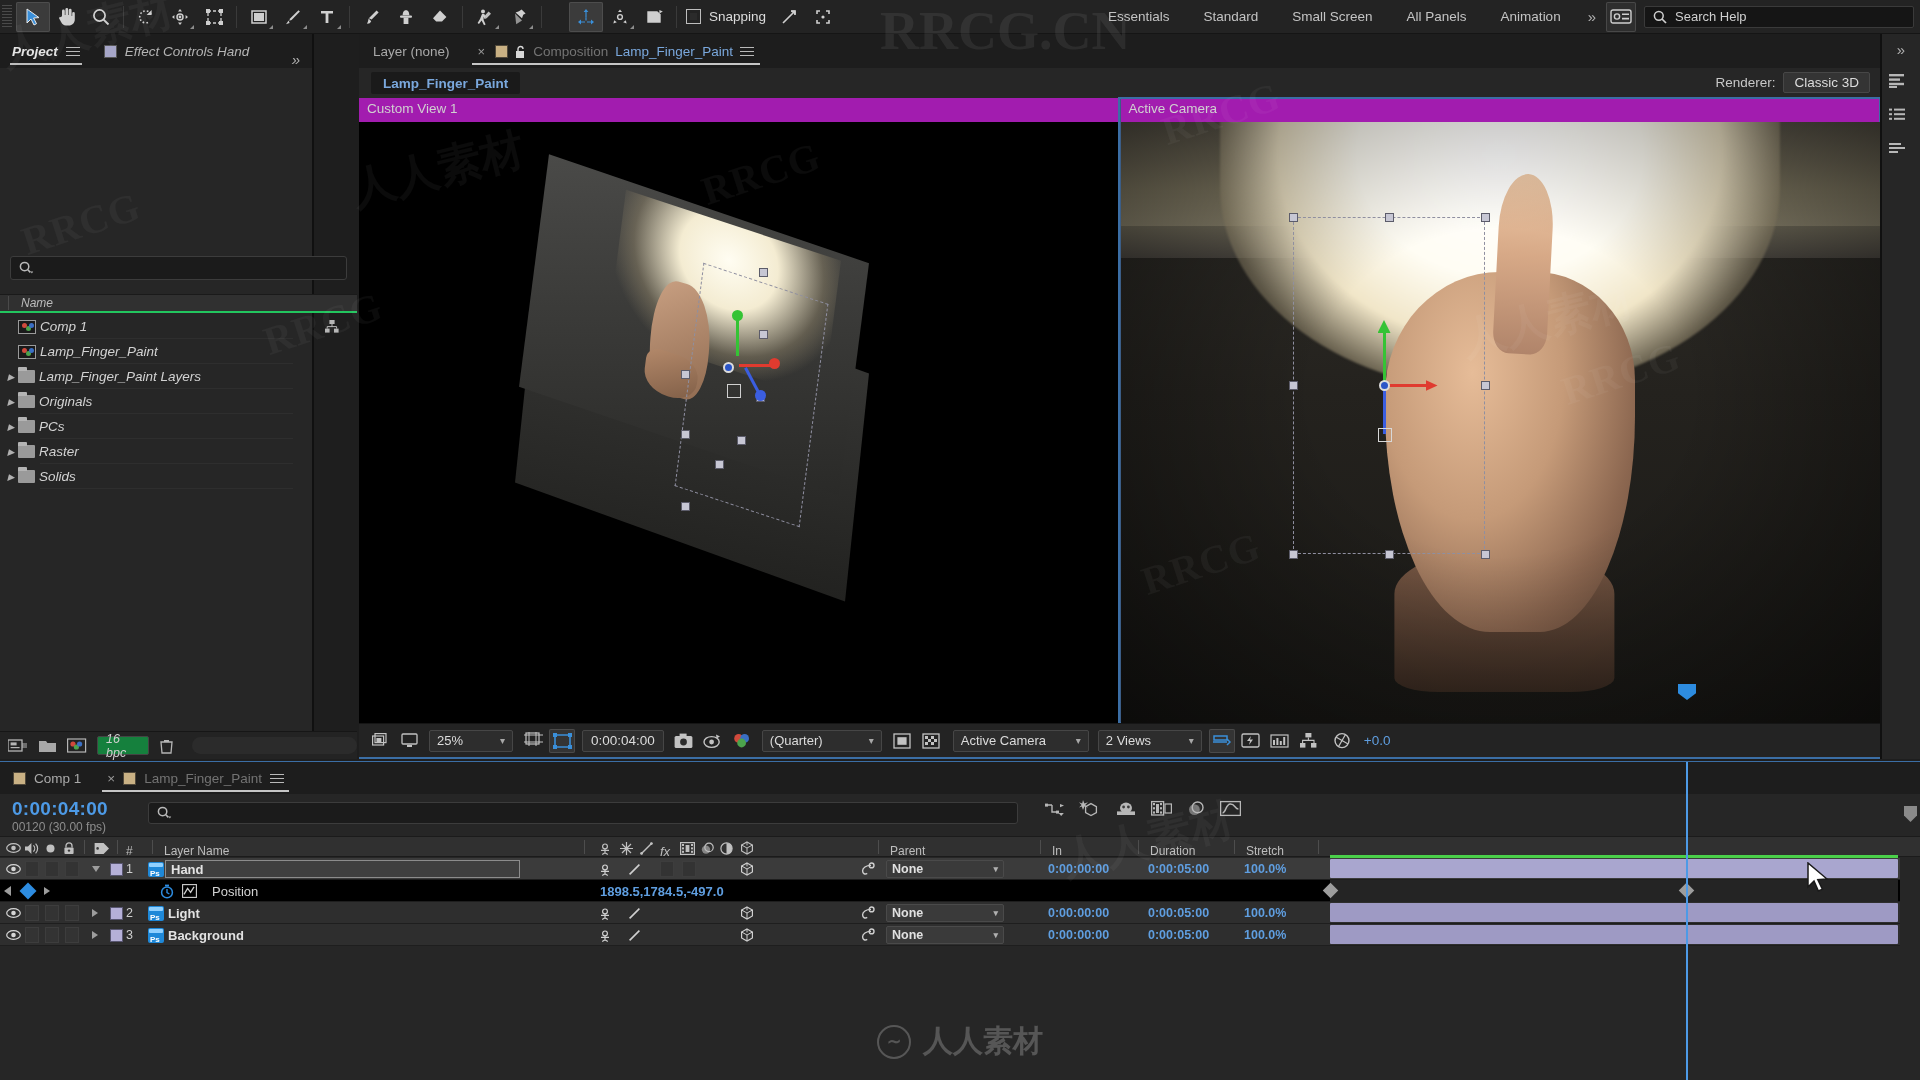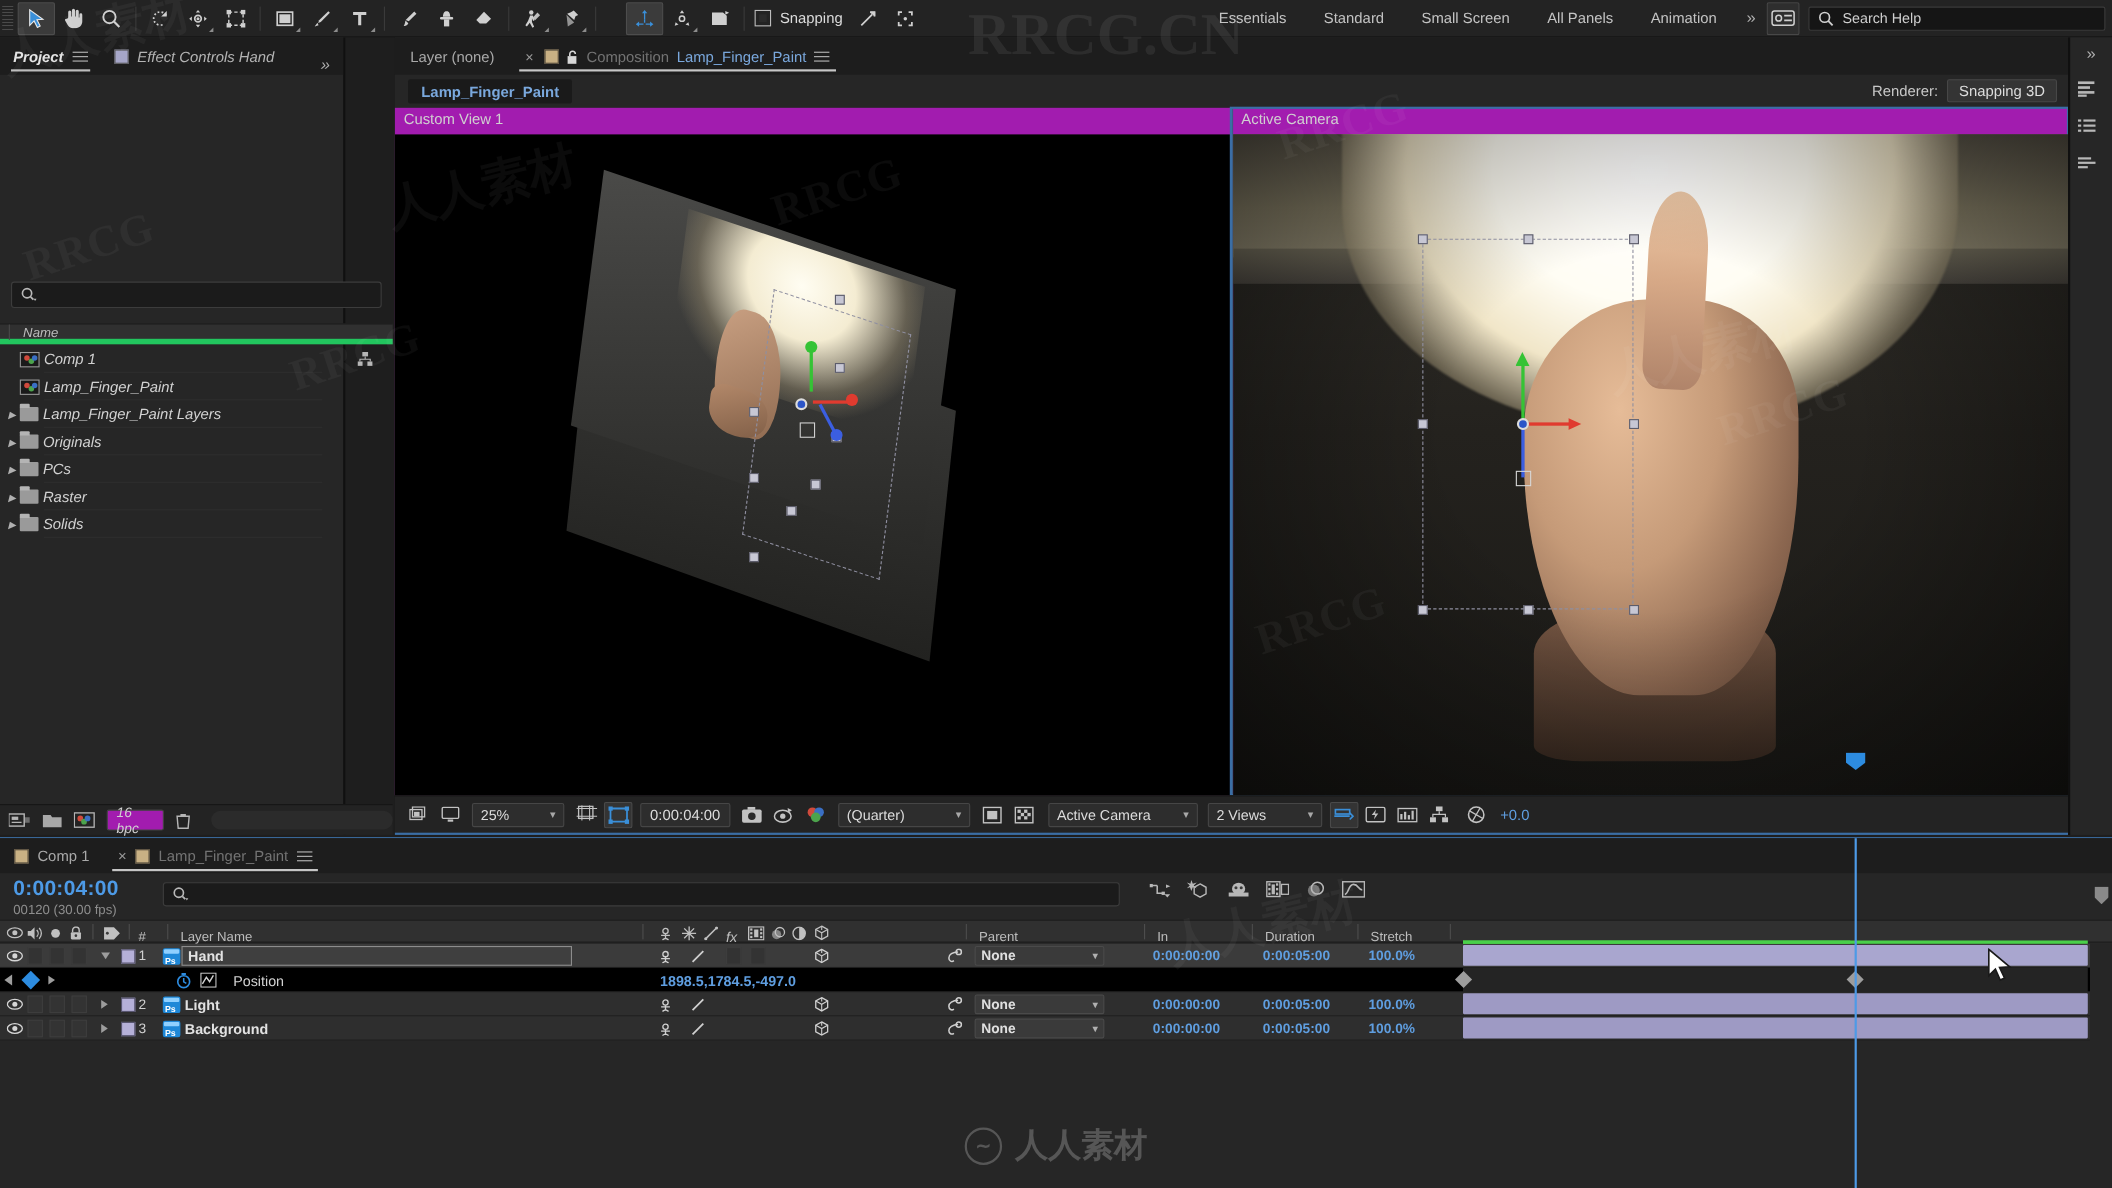--- a/index.html
+++ b/index.html
@@ -63,21 +63,21 @@
   .hamb i { display:block; height:1.5px; background:#b9b9b9; margin:2.5px 0; }
   .ptab-more { margin-left:auto; padding:0 12px; color:#b0b0b0; font-size:15px; }
 
   .proj-search {
     position:absolute; left:10px; top:222px; width:337px; height:24px;
     background:#1b1b1b; border:1px solid #3c3c3c; border-radius:3px;
     display:flex; align-items:center; padding-left:8px;
   }
   .proj-head {
     position:absolute; left:0; top:260px; width:357px; height:19px;
-    background:#303030; border-top:1px solid #1a1a1a; border-bottom:5px solid #22c55e;
+    background:#303030; border-top:1px solid #1a1a1a; border-bottom:2px solid #22c55e;
     display:flex; align-items:center;
   }
   .proj-head .col { font-size:12px; color:#bcbcbc; padding-left:12px;
                     border-left:1px solid #4a4a4a; margin-left:8px; }
   .proj-list { position:absolute; left:0; top:280px; width:357px; }
   .proj-row { height:25px; display:flex; align-items:center; padding-left:4px; position:relative; }
   .proj-row .tri { width:14px; color:#b0b0b0; font-size:9px; text-align:center; }
   .proj-row .nm { font-size:13.5px; color:#d2d2d2; margin-left:4px; }
   .proj-row::after { content:""; position:absolute; left:40px; right:64px; bottom:0;
                      height:1px; background:#2e2e2e; }
@@ -91,21 +91,21 @@
   .comp-ico .r { width:5px;height:5px;border-radius:50%;background:#d04a3c; left:3px; top:2px; }
   .comp-ico .g { width:5px;height:5px;border-radius:50%;background:#4ca34c; left:7px; top:5px; }
   .comp-ico .b { width:5px;height:5px;border-radius:50%;background:#3a6fc4; left:10px; top:2px; }
   .flow-ico { position:absolute; right:18px; }
 
   .proj-footer {
     position:absolute; left:0; bottom:0; width:357px; height:28px;
     background:#232323; border-top:1px solid #161616;
     display:flex; align-items:center; gap:10px; padding-left:8px;
   }
-  .bpc { height:19px; padding:0 8px; background:#a21caf; border:1px solid #444;
+  .bpc { height:19px; padding:0 8px; background:#15803d; border:1px solid #444;
          border-radius:2px; display:flex; align-items:center; font-size:12.5px; color:#d0d0d0; }
   .pf-pill { width:180px; height:17px; background:#2b2b2b; border-radius:9px; margin-left:8px; }
 
   
   .viewer {
     position:absolute; left:359px; top:34px; right:40px; height:725px;
     background:#262626;
   }
   .comp-tabs { height:34px; display:flex; align-items:flex-end; background:#1d1d1d; }
   .ctab { height:33px; display:flex; align-items:center; gap:7px; padding:0 14px;
@@ -612,21 +612,21 @@
             <i></i>
             <i></i>
           </span>
       </div>
     </div>
 
     <div class="comp-subbar">
       <div class="comp-chip">Lamp_Finger_Paint</div>
       <div class="renderer">
         <span>Renderer:</span>
-        <span class="val">Snapping 3D</span>
+        <span class="val">Classic 3D</span>
       </div>
     </div>
 
     <div class="views">
 
       <div class="view">
         <div class="view-label">Custom View 1</div>
         <div class="canvas">
           <div class="p3d">
             <div class="p3d-inner">

